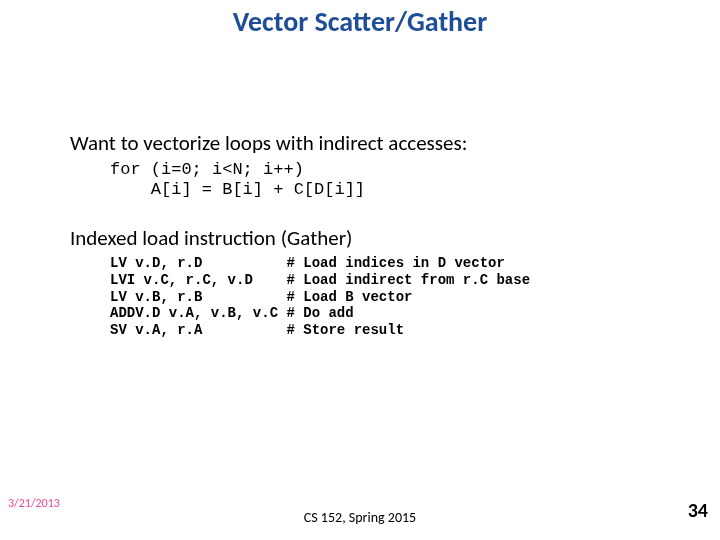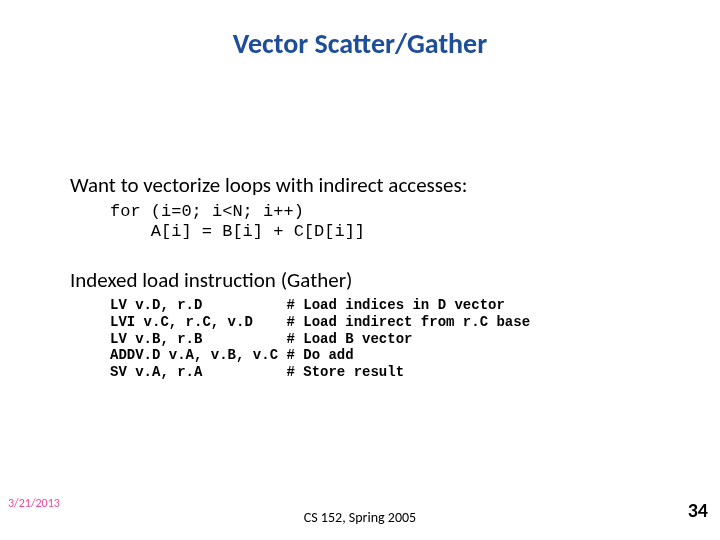--- a/index.html
+++ b/index.html
@@ -17,29 +17,28 @@
     width: 720px;
     height: 540px;
     position: relative;
     box-sizing: border-box;
   }
   .title {
     text-align: center;
     font-weight: 700;
     font-size: 28px;
     color: #1f4e99;
-    padding-top: 26px;
+    padding-top: 4px;
     letter-spacing: 0px;
   }
   .body {
     position: absolute;
     left: 70px;
     top: 130px;
     width: 600px;
-    margin-top: 42px;
   }
   .lead {
     font-size: 21px;
     color: #000;
     margin-bottom: 4px;
   }
   .codeblock {
     font-family: "Courier New", Courier, monospace;
     font-size: 17px;
     font-weight: 400;
@@ -95,16 +94,16 @@
 
     <div class="lead">Indexed load instruction (Gather)</div>
     <div class="asmblock">LV v.D, r.D          # Load indices in D vector
 LVI v.C, r.C, v.D    # Load indirect from r.C base
 LV v.B, r.B          # Load B vector
 ADDV.D v.A, v.B, v.C # Do add
 SV v.A, r.A          # Store result</div>
   </div>
 
   <div class="footer-date">3/21/2013</div>
-  <div class="footer-center">CS 152, Spring 2005</div>
+  <div class="footer-center">CS 152, Spring 2015</div>
   <div class="footer-num">34</div>
 
 </div>
 
 </body></html>

